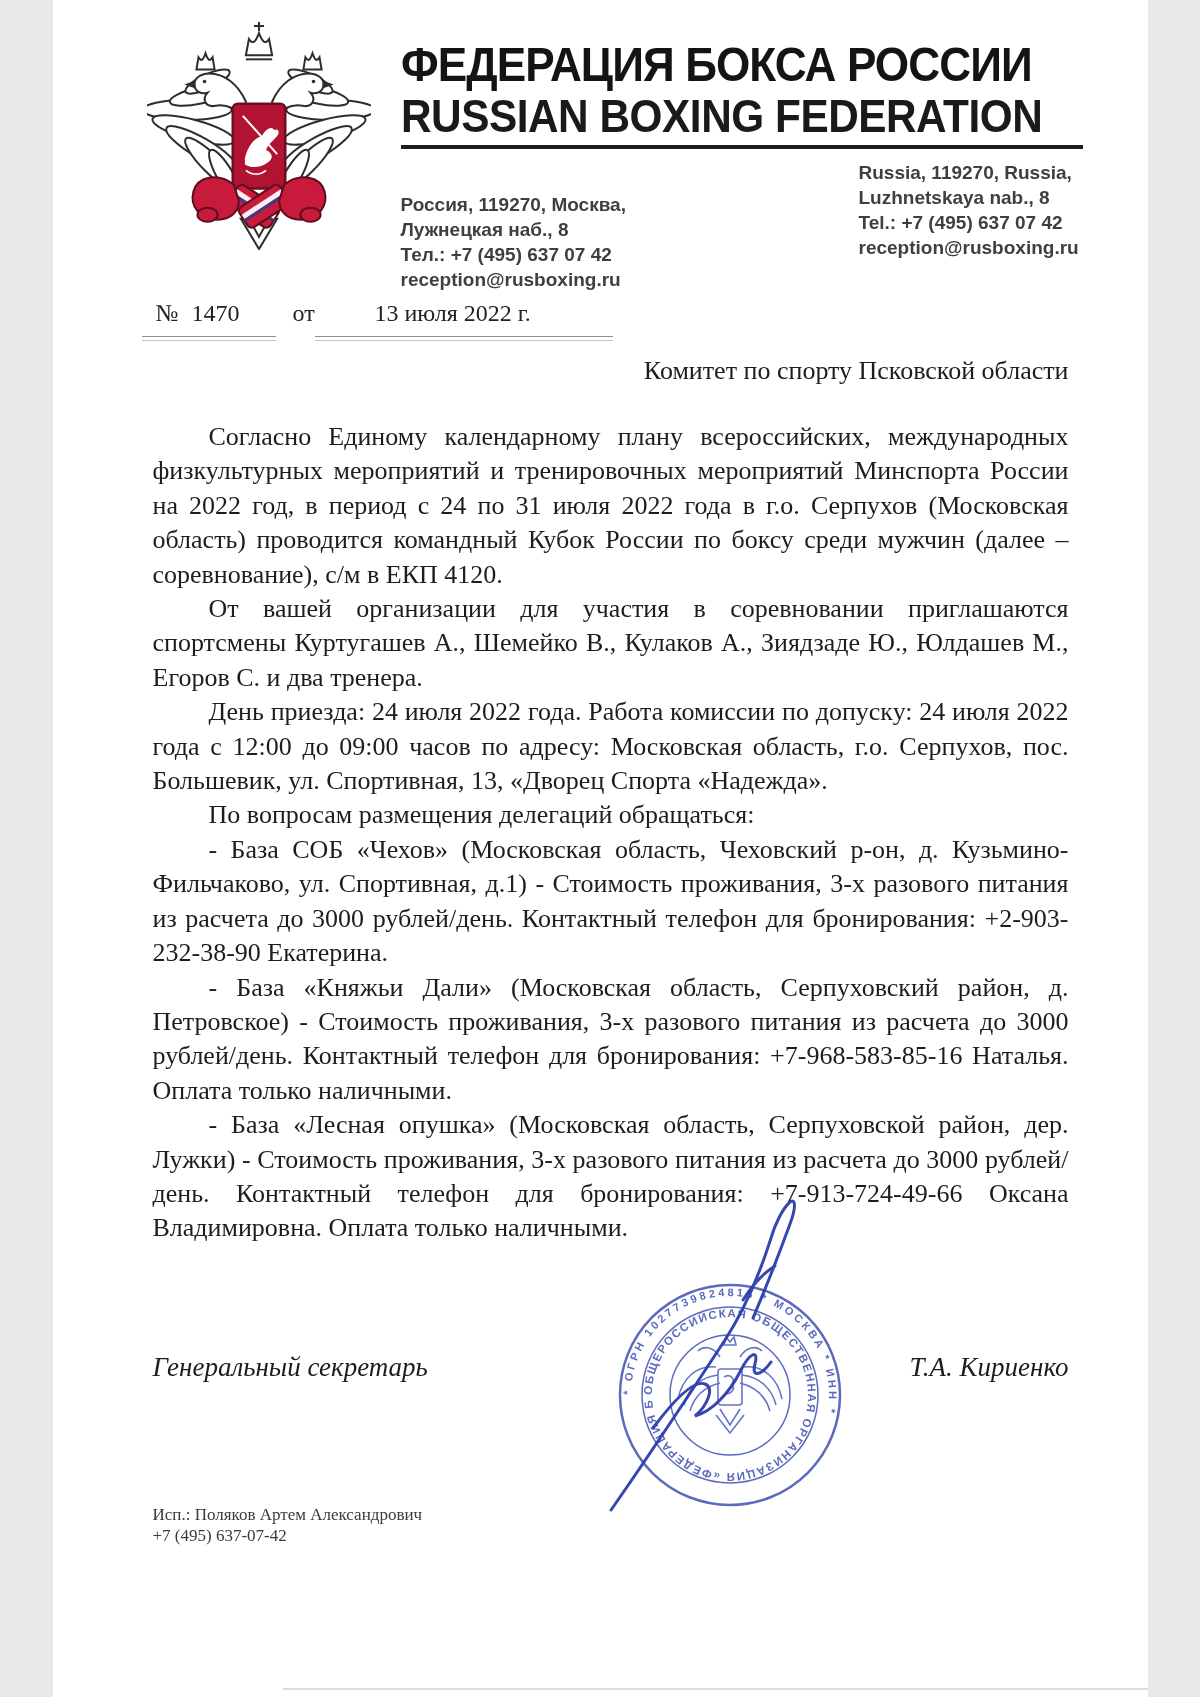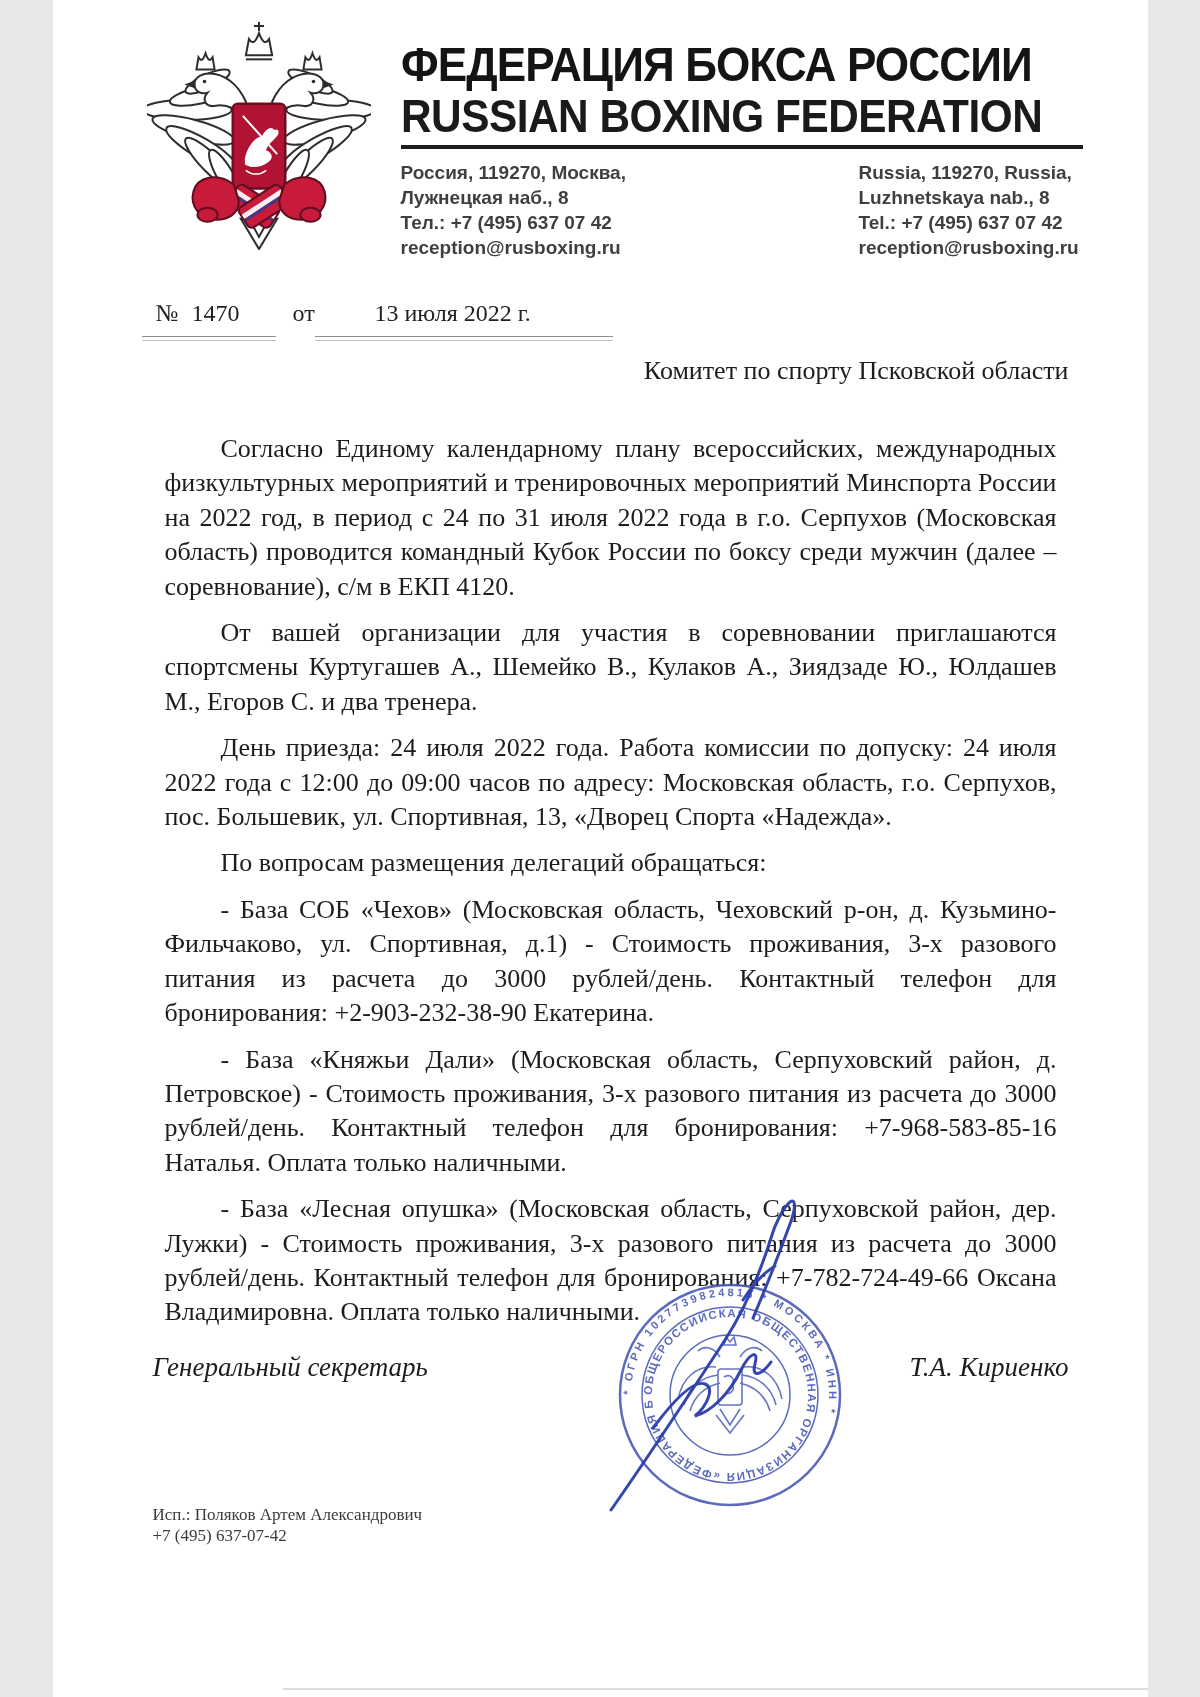--- a/index.html
+++ b/index.html
@@ -21,39 +21,39 @@
     font-family:"Liberation Sans","DejaVu Sans",sans-serif;
     font-weight:700;font-size:47px;letter-spacing:-0.5px;color:#1a1a1a;
     transform:scaleX(.90);transform-origin:left top;white-space:nowrap;
   }
   .head-rule{position:absolute;left:348px;top:145px;width:682px;height:4px;background:#1c1c1c;}
   .addr{
     position:absolute;top:160px;width:330px;
     font-family:"Liberation Sans","DejaVu Sans",sans-serif;
     font-weight:700;font-size:19px;line-height:25px;color:#3f3f3f;
   }
-  .addr-ru{left:348px;}
+  .addr-ru{left:348px;margin-top:32px;}
   .addr-en{left:806px;}
   
   .ref{position:absolute;top:300px;font-size:24px;color:#222;}
   .ref-no{left:103px;}
   .ref-num{left:139px;}
   .ref-ot{left:240px;}
   .ref-date{left:298px;margin-left:24px;}
   .ref-line{position:absolute;top:336px;height:3px;border-top:1px solid #8f8f8f;border-bottom:1px solid #c4c4c4;}
   .ref-line-a{left:89px;width:134px;}
   .ref-line-b{left:262px;width:298px;}
   
   .addressee{
     position:absolute;left:100px;top:338px;width:916px;
     text-align:right;font-size:26px;color:#1d1d1d;margin-top:18px;
   }
   .body-text{position:absolute;left:100px;top:420px;width:916px;}
   .body-text p{
-    margin:12px;font-size:26px;line-height:34.4px;text-align:justify;
+    margin:0;font-size:26px;line-height:34.4px;text-align:justify;
     text-indent:56px;color:#1d1d1d;
   }
   
   .sign-row{
     position:absolute;left:100px;top:1352px;width:916px;
     display:flex;justify-content:space-between;font-size:27px;color:#1d1d1d;font-style:italic;
   }
   .stamp{position:absolute;left:540px;top:1180px;width:300px;height:345px;}
   
   .footer{
@@ -148,21 +148,21 @@
 
   <div class="addressee">Комитет по спорту Псковской области</div>
 
   <div class="body-text">
     <p>Согласно Единому календарному плану всероссийских, международных физкультурных мероприятий и тренировочных мероприятий Минспорта России на 2022 год, в период с 24 по 31 июля 2022 года в г.о. Серпухов (Московская область) проводится командный Кубок России по боксу среди мужчин (далее – соревнование), с/м в ЕКП 4120.</p>
     <p>От вашей организации для участия в соревновании приглашаются спортсмены Куртугашев А., Шемейко В., Кулаков А., Зиядзаде Ю., Юлдашев М., Егоров С. и два тренера.</p>
     <p>День приезда: 24 июля 2022 года. Работа комиссии по допуску: 24 июля 2022 года с 12:00 до 09:00 часов по адресу: Московская область, г.о. Серпухов, пос. Большевик, ул. Спортивная, 13, «Дворец Спорта «Надежда».</p>
     <p>По вопросам размещения делегаций обращаться:</p>
     <p>- База СОБ «Чехов» (Московская область, Чеховский р-он, д. Кузьмино-Фильчаково, ул. Спортивная, д.1) - Стоимость проживания, 3-х разового питания из расчета до 3000 рублей/день. Контактный телефон для бронирования: +2-903-232-38-90 Екатерина.</p>
     <p>- База «Княжьи Дали» (Московская область, Серпуховский район, д. Петровское) - Стоимость проживания, 3-х разового питания из расчета до 3000 рублей/день. Контактный телефон для бронирования: +7-968-583-85-16 Наталья. Оплата только наличными.</p>
-    <p>- База «Лесная опушка» (Московская область, Серпуховской район, дер. Лужки) - Стоимость проживания, 3-х разового питания из расчета до 3000 рублей/день. Контактный телефон для бронирования: +7-782-724-49-66 Оксана Владимировна. Оплата только наличными.</p>
+    <p>- База «Лесная опушка» (Московская область, Серпуховской район, дер. Лужки) - Стоимость проживания, 3-х разового питания из расчета до 3000 рублей/день. Контактный телефон для бронирования: +7-913-724-49-66 Оксана Владимировна. Оплата только наличными.</p>
   </div>
 
   <svg class="stamp" viewBox="0 0 300 345" aria-hidden="true">
     <defs>
       <path id="sealOuter" d="M 38 215 A 99 99 0 1 1 236 215 A 99 99 0 1 1 38 215" fill="none"></path>
       <path id="sealInner" d="M 59 215 A 78 78 0 1 1 215 215 A 78 78 0 1 1 59 215" fill="none"></path>
     </defs>
     <g opacity="0.88">
       <circle cx="137" cy="215" r="110" fill="none" stroke="#4656b4" stroke-width="2.5"></circle>
       <circle cx="137" cy="215" r="88" fill="none" stroke="#4656b4" stroke-width="1.5"></circle>

